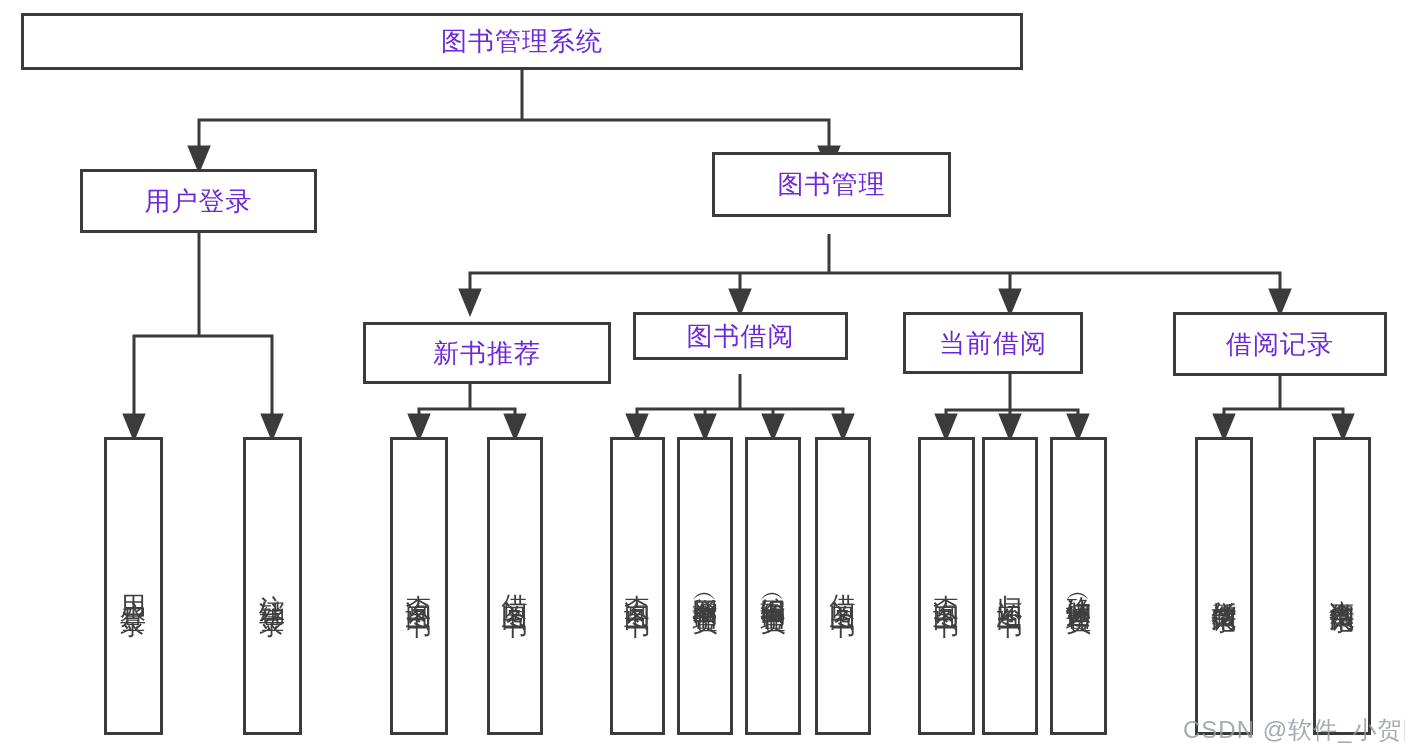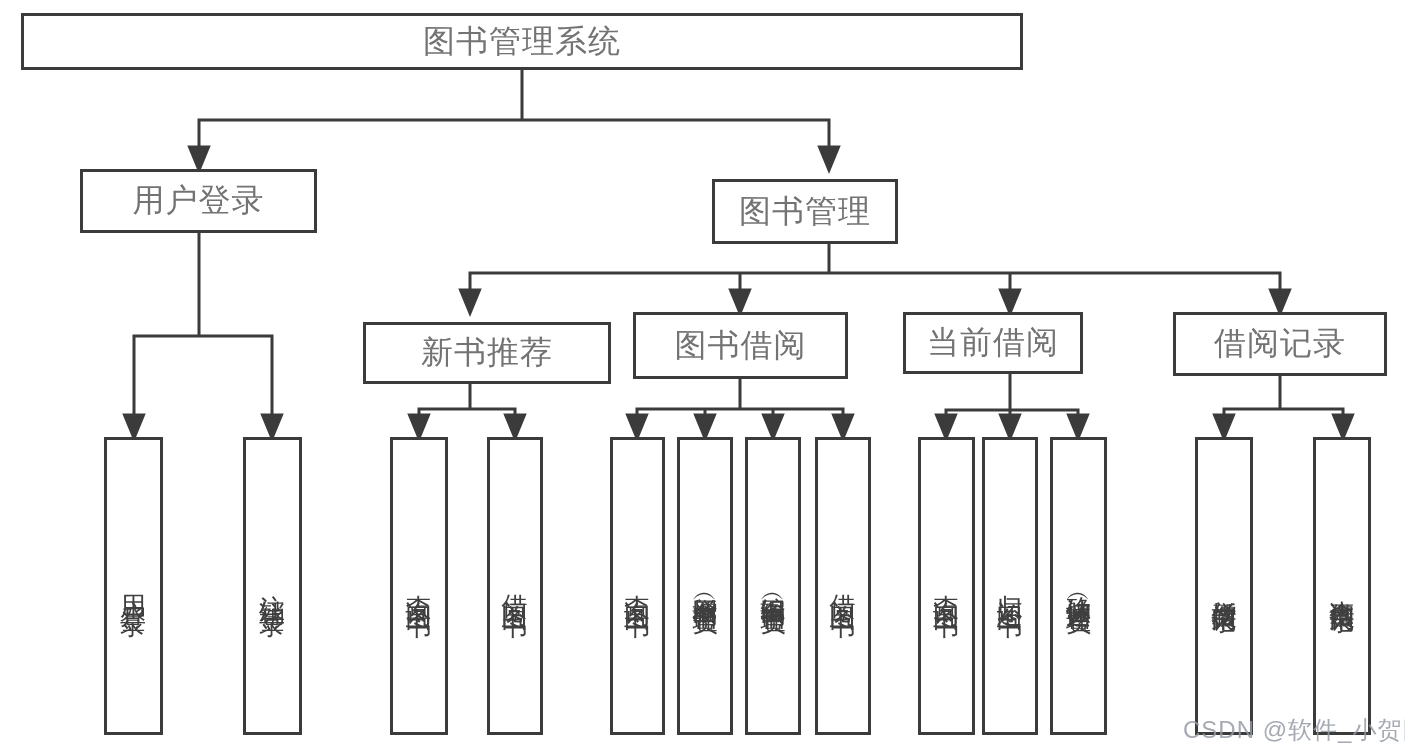--- a/index.html
+++ b/index.html
@@ -27,22 +27,22 @@
     position: absolute;
     box-sizing: border-box;
     border: 3px solid #3b3b3b;
     background: #ffffff;
     display: flex;
     align-items: center;
     justify-content: center;
     z-index: 2;
   }
   .node .lbl {
-    color: #737373;
-    font-size: 32px;
+    color: #6d28d9;
+    font-size: 26px;
     letter-spacing: 1px;
     white-space: nowrap;
   }
   .node .vlbl {
     color: #3f3f3f;
     font-size: 26px;
     writing-mode: vertical-rl;
     text-orientation: mixed;
     letter-spacing: 6px;
     line-height: 1;
@@ -120,28 +120,28 @@
     </g>
   </svg>
 
   <div class="node h" style="left:21px;top:13px;width:1002px;height:57px">
     <span class="lbl">图书管理系统</span>
   </div>
 
   <div class="node h" style="left:80px;top:169px;width:237px;height:64px">
     <span class="lbl">用户登录</span>
   </div>
-  <div class="node h" style="left:712px;top:179px;width:186px;height:65px">
+  <div class="node h" style="left:712px;top:152px;width:239px;height:65px">
     <span class="lbl">图书管理</span>
   </div>
 
   <div class="node h" style="left:363px;top:322px;width:248px;height:62px">
     <span class="lbl">新书推荐</span>
   </div>
-  <div class="node h" style="left:633px;top:312px;width:215px;height:67px">
+  <div class="node h" style="left:633px;top:312px;width:215px;height:48px">
     <span class="lbl">图书借阅</span>
   </div>
   <div class="node h" style="left:903px;top:312px;width:180px;height:62px">
     <span class="lbl">当前借阅</span>
   </div>
   <div class="node h" style="left:1173px;top:312px;width:214px;height:64px">
     <span class="lbl">借阅记录</span>
   </div>
 
   <div class="node v" style="left:104px;top:437px;width:59px;height:298px">

